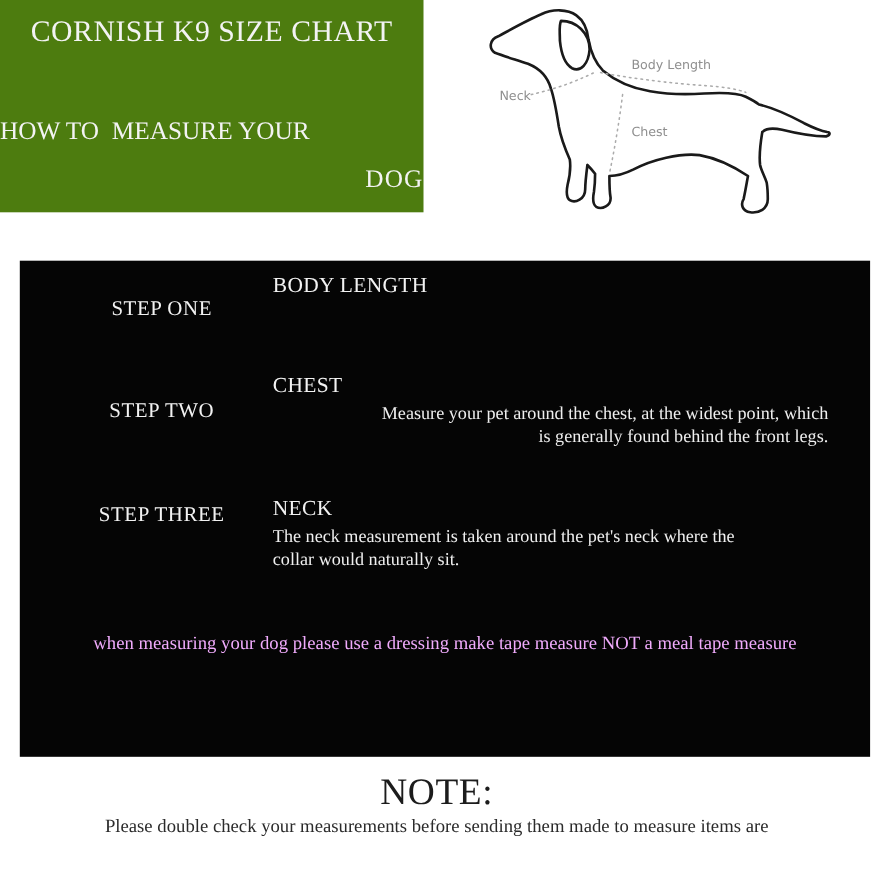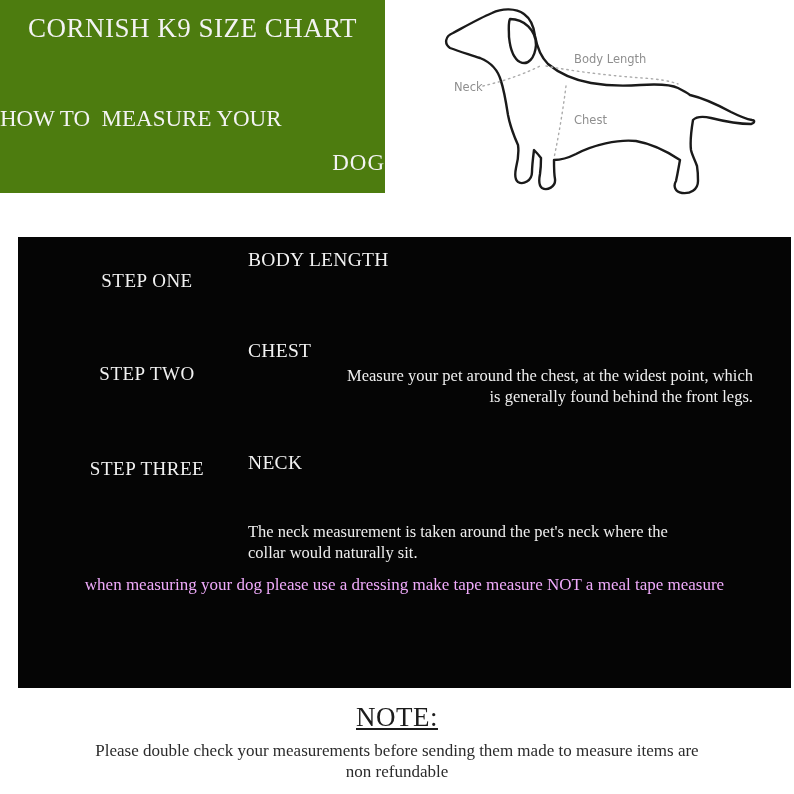--- a/index.html
+++ b/index.html
@@ -54,30 +54,30 @@
   }
   .step-heading.s1 { top:12px; }
   .step-heading.s2 { top:103px; }
   .step-heading.s3 { top:215px; }
   .step-desc {
     position:absolute; left:230px; width:505px;
     font-size:16.5px; line-height:20.5px; color:#efefef;
   }
   .step-desc.s1 { top:38px; }
   .step-desc.s2 { top:129px;text-align:right; }
-  .step-desc.s3 { top:241px;margin-top:44px; }
+  .step-desc.s3 { top:241px; }
   .footnote {
     position:absolute; top:338px; left:0; width:100%;
     text-align:center; font-size:17px; color:#f0abfc;
   }
 
   
   .note-heading {
     position:absolute; top:702px; left:0; width:100%;
-    text-align:center; font-size:27px; color:#1c1c1c; letter-spacing:0.5px;text-decoration:underline;
+    text-align:center; font-size:34px; color:#1c1c1c; letter-spacing:0.5px;
   }
   .note-body {
     position:absolute; top:740px; left:0; width:100%;
     text-align:center; font-size:17px; line-height:21px; color:#2b2b2b;
   }
 </style>
 </head>
 <body>
 
 <div class="header-box">
@@ -165,14 +165,13 @@
     <div>The neck measurement is taken around the pet's neck where the</div>
     <div>collar would naturally sit.</div>
   </div>
 
   <div class="footnote">when measuring your dog please use a dressing make tape measure NOT a meal tape measure</div>
 </div>
 
 <div class="note-heading">NOTE:</div>
 <div class="note-body">
   <div>Please double check your measurements before sending them made to measure items are</div>
-  <div>non refundable</div>
 </div>
 
 </body></html>

